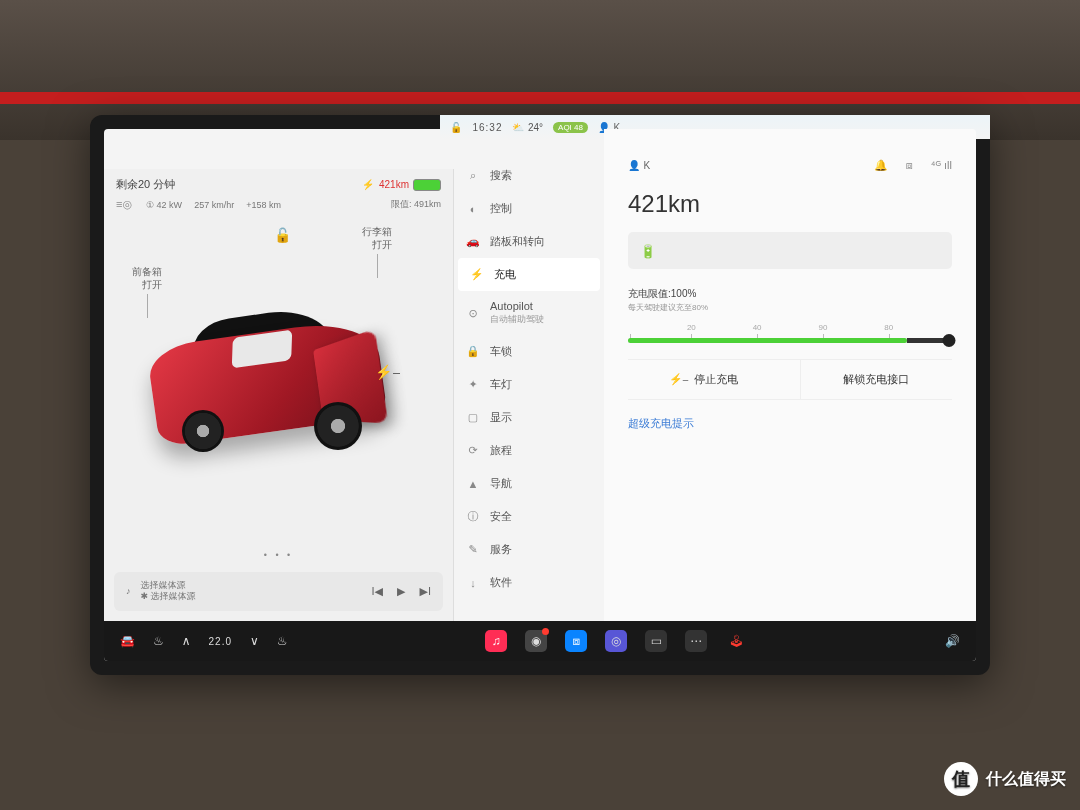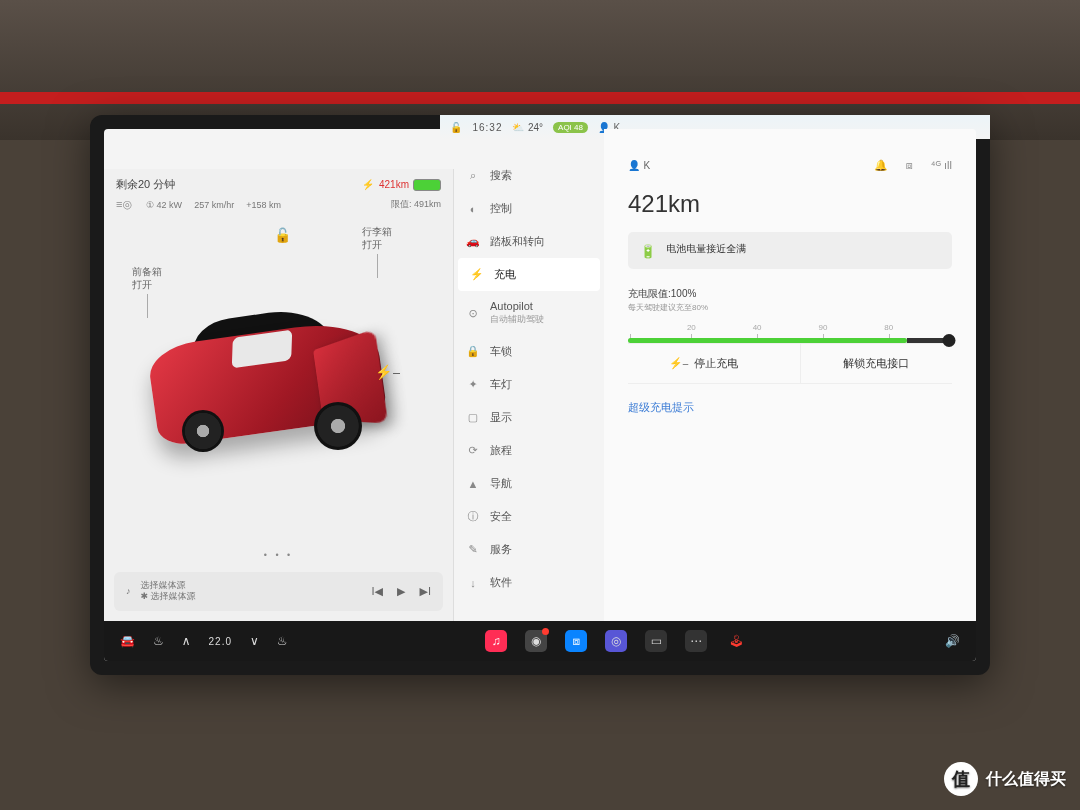--- a/index.html
+++ b/index.html
@@ -16,21 +16,21 @@
 .left-top .title { font-weight: 500; }
 .left-top-right { display: flex; align-items: center; gap: 4px; }
 .charge-icon { color: #d33; font-size: 10px; }
 .range-badge { color: #d33; font-size: 10px; }
 .battery-pill { display: inline-block; width: 28px; height: 12px; background: #4cd137; border-radius: 3px; border: 1px solid #888; }
 .left-stats { padding: 2px 12px 6px; display: flex; gap: 12px; font-size: 9px; color: #777; align-items: center; }
 .left-stats .limit { margin-left: auto; }
 .headlight-icon { font-size: 11px; color: #888; margin-right: 2px; }
 
 .car-area { flex: 1; position: relative; }
-.car-label { position: absolute; font-size: 10px; color: #666; text-align: left; line-height: 1.3; }
+.car-label { position: absolute; font-size: 10px; color: #666; text-align: right; line-height: 1.3; }
 .car-label .line { display: block; width: 1px; height: 24px; background: #aaa; margin: 3px auto; }
 .lock-icon { position: absolute; left: 170px; top: 10px; font-size: 14px; color: #333; }
 .car-shape { position: absolute; left: 38px; top: 75px; width: 260px; height: 170px; }
 .car-body { position: absolute; left: 10px; top: 40px; width: 230px; height: 100px; background: linear-gradient(135deg, #e63946 0%, #a01824 60%, #6a0f18 100%); border-radius: 50px 80px 30px 30px / 30px 40px 20px 20px; transform: rotate(-8deg); box-shadow: 0 14px 20px rgba(0,0,0,0.3); }
 .car-roof { position: absolute; left: 50px; top: 22px; width: 140px; height: 50px; background: #111; border-radius: 40px 60px 10px 10px / 30px 40px 10px 10px; transform: rotate(-8deg); }
 .car-window { position: absolute; left: 90px; top: 42px; width: 60px; height: 30px; background: #e8e8e8; border-radius: 6px; transform: rotate(-8deg) skewX(-10deg); }
 .car-door { position: absolute; right: 30px; top: 58px; width: 54px; height: 70px; background: linear-gradient(135deg, #d62f3c, #8a141e); border-radius: 4px 8px 8px 4px; transform: rotate(-8deg) perspective(100px) rotateY(-30deg); transform-origin: left center; box-shadow: 3px 3px 8px rgba(0,0,0,0.3); }
 .car-wheel { position: absolute; width: 48px; height: 48px; background: radial-gradient(circle, #aaa 20%, #222 22%, #222 60%, #111 62%); border-radius: 50%; }
 .car-wheel.front { left: 172px; top: 110px; }
 .car-wheel.rear { left: 40px; top: 118px; width: 42px; height: 42px; }
@@ -57,21 +57,21 @@
 
 
 .detail-panel { flex: 1; background: #fafafa; padding: 30px 24px 12px; overflow: hidden; position: relative; }
 .detail-header { display: flex; justify-content: space-between; align-items: center; font-size: 10px; color: #888; margin-bottom: 18px; }
 .detail-header-right { display: flex; gap: 18px; font-size: 11px; }
 .range-display { font-size: 24px; color: #333; font-weight: 400; margin-bottom: 14px; }
 .info-box { background: #eee; border-radius: 5px; padding: 10px 12px; display: flex; gap: 10px; margin-bottom: 18px; }
 .info-box-icon { font-size: 13px; color: #666; margin-top: 2px; }
 .info-box-text .t { font-size: 10px; color: #333; font-weight: 500; margin-bottom: 2px; }
 .info-box-text .d { font-size: 9px; color: #777; line-height: 1.4; }
-.limit-block { margin-bottom: 0; }
+.limit-block { margin-bottom: 16px; }
 .limit-title { font-size: 10px; color: #444; font-weight: 500; }
 .limit-sub { font-size: 8px; color: #999; margin-top: 1px; }
 .slider-wrap { margin-top: 10px; position: relative; }
 .ticks { display: flex; justify-content: space-between; font-size: 8px; color: #aaa; padding: 0 2px; }
 .ticks span { position: relative; }
 .ticks span::after { content: ''; position: absolute; top: 11px; left: 50%; width: 1px; height: 4px; background: #bbb; }
 .slider-track { margin-top: 6px; height: 5px; background: #ddd; border-radius: 3px; position: relative; }
 .slider-fill { position: absolute; left: 0; height: 100%; background: #4cd137; border-radius: 3px; }
 .slider-mid { position: absolute; height: 100%; background: #333; }
 .slider-knob { position: absolute; top: -4px; width: 13px; height: 13px; background: #222; border-radius: 50%; transform: translateX(-50%); }
@@ -239,21 +239,20 @@
         <span>🔔</span>
         <span>⧈</span>
         <span>⁴ᴳ ıll</span>
       </span>
     </div>
     <div class="range-display">421km</div>
 
     <div class="info-box">
       <span class="info-box-icon">🔋</span>
       <div class="info-box-text">
-        <div class="t">电池电量接近全满</div>
       </div>
     </div>
 
     <div class="limit-block">
       <div class="limit-title">充电限值:100%</div>
       <div class="limit-sub">每天驾驶建议充至80%</div>
       <div class="slider-wrap">
         <div class="ticks">
           <span></span>
           <span>20</span>

